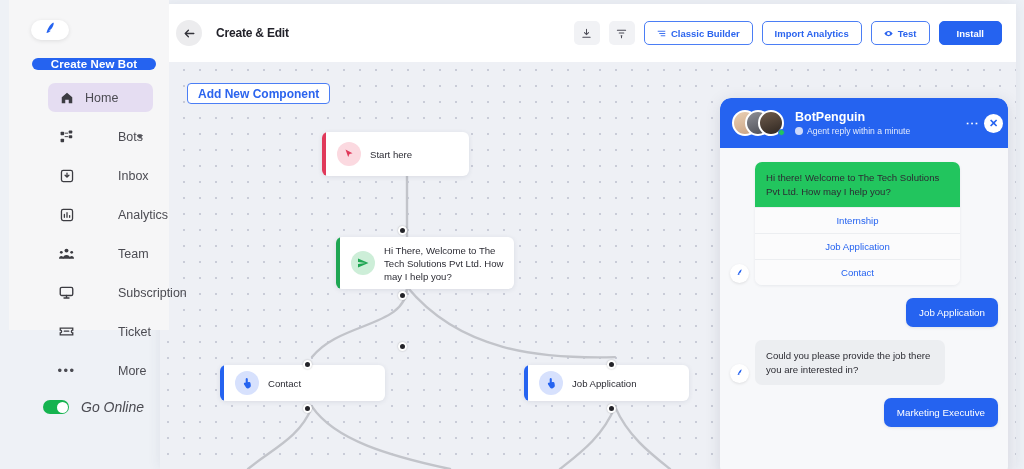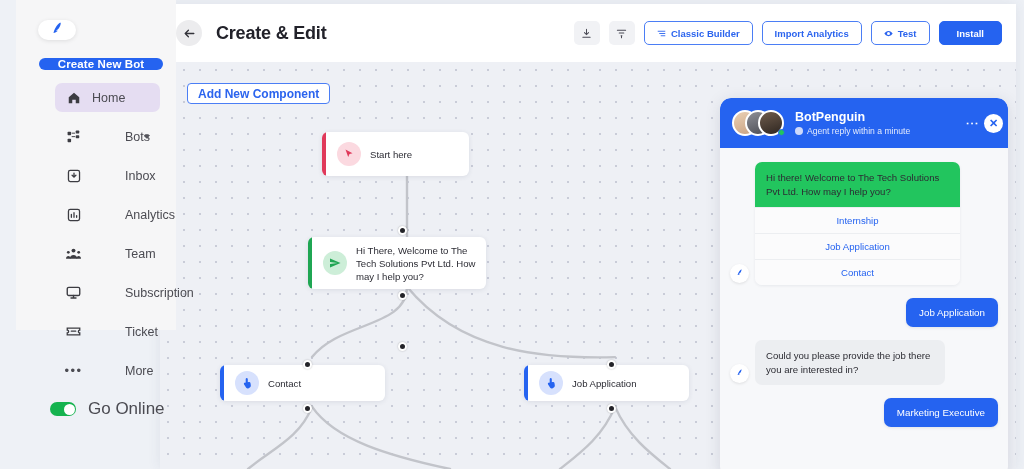--- a/index.html
+++ b/index.html
@@ -6,21 +6,21 @@
   html, body {
     width: 1024px; height: 469px;
     overflow: hidden;
     font-family: "Liberation Sans", sans-serif;
     background: #eef1f6;
   }
   .app { position: relative; width: 1024px; height: 469px; }
 
   
   .sidebar {
-    position: absolute; left: 16px; top: 0; width: 160px; height: 330px;
+    position: absolute; left: 9px; top: 0; width: 160px; height: 330px;
     background: #f6f6f7;
     display: flex; flex-direction: column;
     padding: 0 0 0 0;
     z-index: 5;
   }
   .logo-box {
     width: 38px; height: 38px; margin: 20px 0 0 22px;
     background: #ffffff; border-radius: 11px;
     box-shadow: 0 1px 4px rgba(0,0,0,.10);
     display: flex; align-items: center; justify-content: center;
@@ -52,42 +52,42 @@
   .dots { letter-spacing: 1.5px; font-size: 13px; color: #4b4b52; line-height: 8px; }
   .go-online { margin-top: 14px; display:flex; align-items:center; gap:12px; padding-left: 34px; height: 22px; cursor:pointer;}
   .toggle {
     width: 26px; height: 14px; border-radius: 9px; background: #15b34f;
     position: relative; flex: 0 0 26px;
   }
   .toggle::after {
     content: ''; position: absolute; right: 1.5px; top: 1.5px;
     width: 11px; height: 11px; border-radius: 50%; background: #fff;
   }
-  .go-online span { font-size: 17px; color: #4b4b52; }
+  .go-online span { font-size: 14px; color: #4b4b52; font-style: italic; }
 
   
   .main {
     position: absolute; left: 160px; top: 4px;
     width: 856px; height: 465px;
     background: #fff;
     border-radius: 12px 0 0 0;
     box-shadow: 0 0 14px rgba(60,70,100,.09);
     overflow: hidden;
   }
   .topbar {
     position: relative; height: 58px; width: 100%;
     background: #fff; display: flex; align-items: center;
     padding: 0 14px 0 16px;
   }
   .back-btn {
     width: 26px; height: 26px; border-radius: 50%; background: #ececee;
     display: flex; align-items: center; justify-content: center;
     cursor: pointer; flex: 0 0 26px; color: #33333a;
   }
-  .page-title { margin-left: 14px; font-size: 18px; font-weight: bold; color: #22222a; letter-spacing: -.2px;}
+  .page-title { margin-left: 14px; font-size: 12px; font-weight: bold; color: #22222a; letter-spacing: -.2px;}
   .tb-right { margin-left: auto; display: flex; align-items: center; gap: 9px; }
   .icon-btn {
     width: 26px; height: 24px; border-radius: 5px; background: #f1f2f5;
     display: flex; align-items: center; justify-content: center;
     cursor: pointer; color: #4a4a55;
   }
   .obtn {
     height: 24px; border: 1px solid #4b7ef5; border-radius: 5px;
     background: #fff; color: #2b64ee; font-size: 9.5px; font-weight: bold;
     display: flex; align-items: center; justify-content: center; gap: 5px;
@@ -356,21 +356,21 @@
         <span class="stripe" style="background:#e0395a"></span>
         <span class="nico" style="background:#fbd9e0">
           <svg width="12" height="12" viewBox="0 0 24 24" fill="#e0395a">
               <path d="M5 3l14 7.5-6 1.6-2.6 6z"></path>
             </svg>
         </span>
         <span class="ntext">Start here</span>
       </div>
       <span class="port" style="left:238px; top:164px;"></span>
 
-      <div class="node" style="left:148px; top:175px; width:178px; height:52px;">
+      <div class="node" style="left:176px; top:175px; width:178px; height:52px;">
         <span class="stripe" style="background:#1fa653"></span>
         <span class="nico" style="background:#cdeed8">
           <svg width="12" height="12" viewBox="0 0 24 24" fill="#1fa653">
               <path d="M2 21l21-9L2 3l.01 7L17 12 2.01 14z"></path>
             </svg>
         </span>
         <span class="ntext">Hi There, Welcome to The Tech Solutions Pvt Ltd. How may I help you?</span>
       </div>
       <span class="port" style="left:238px; top:229px;"></span>
       <span class="port" style="left:238px; top:280px;"></span>

